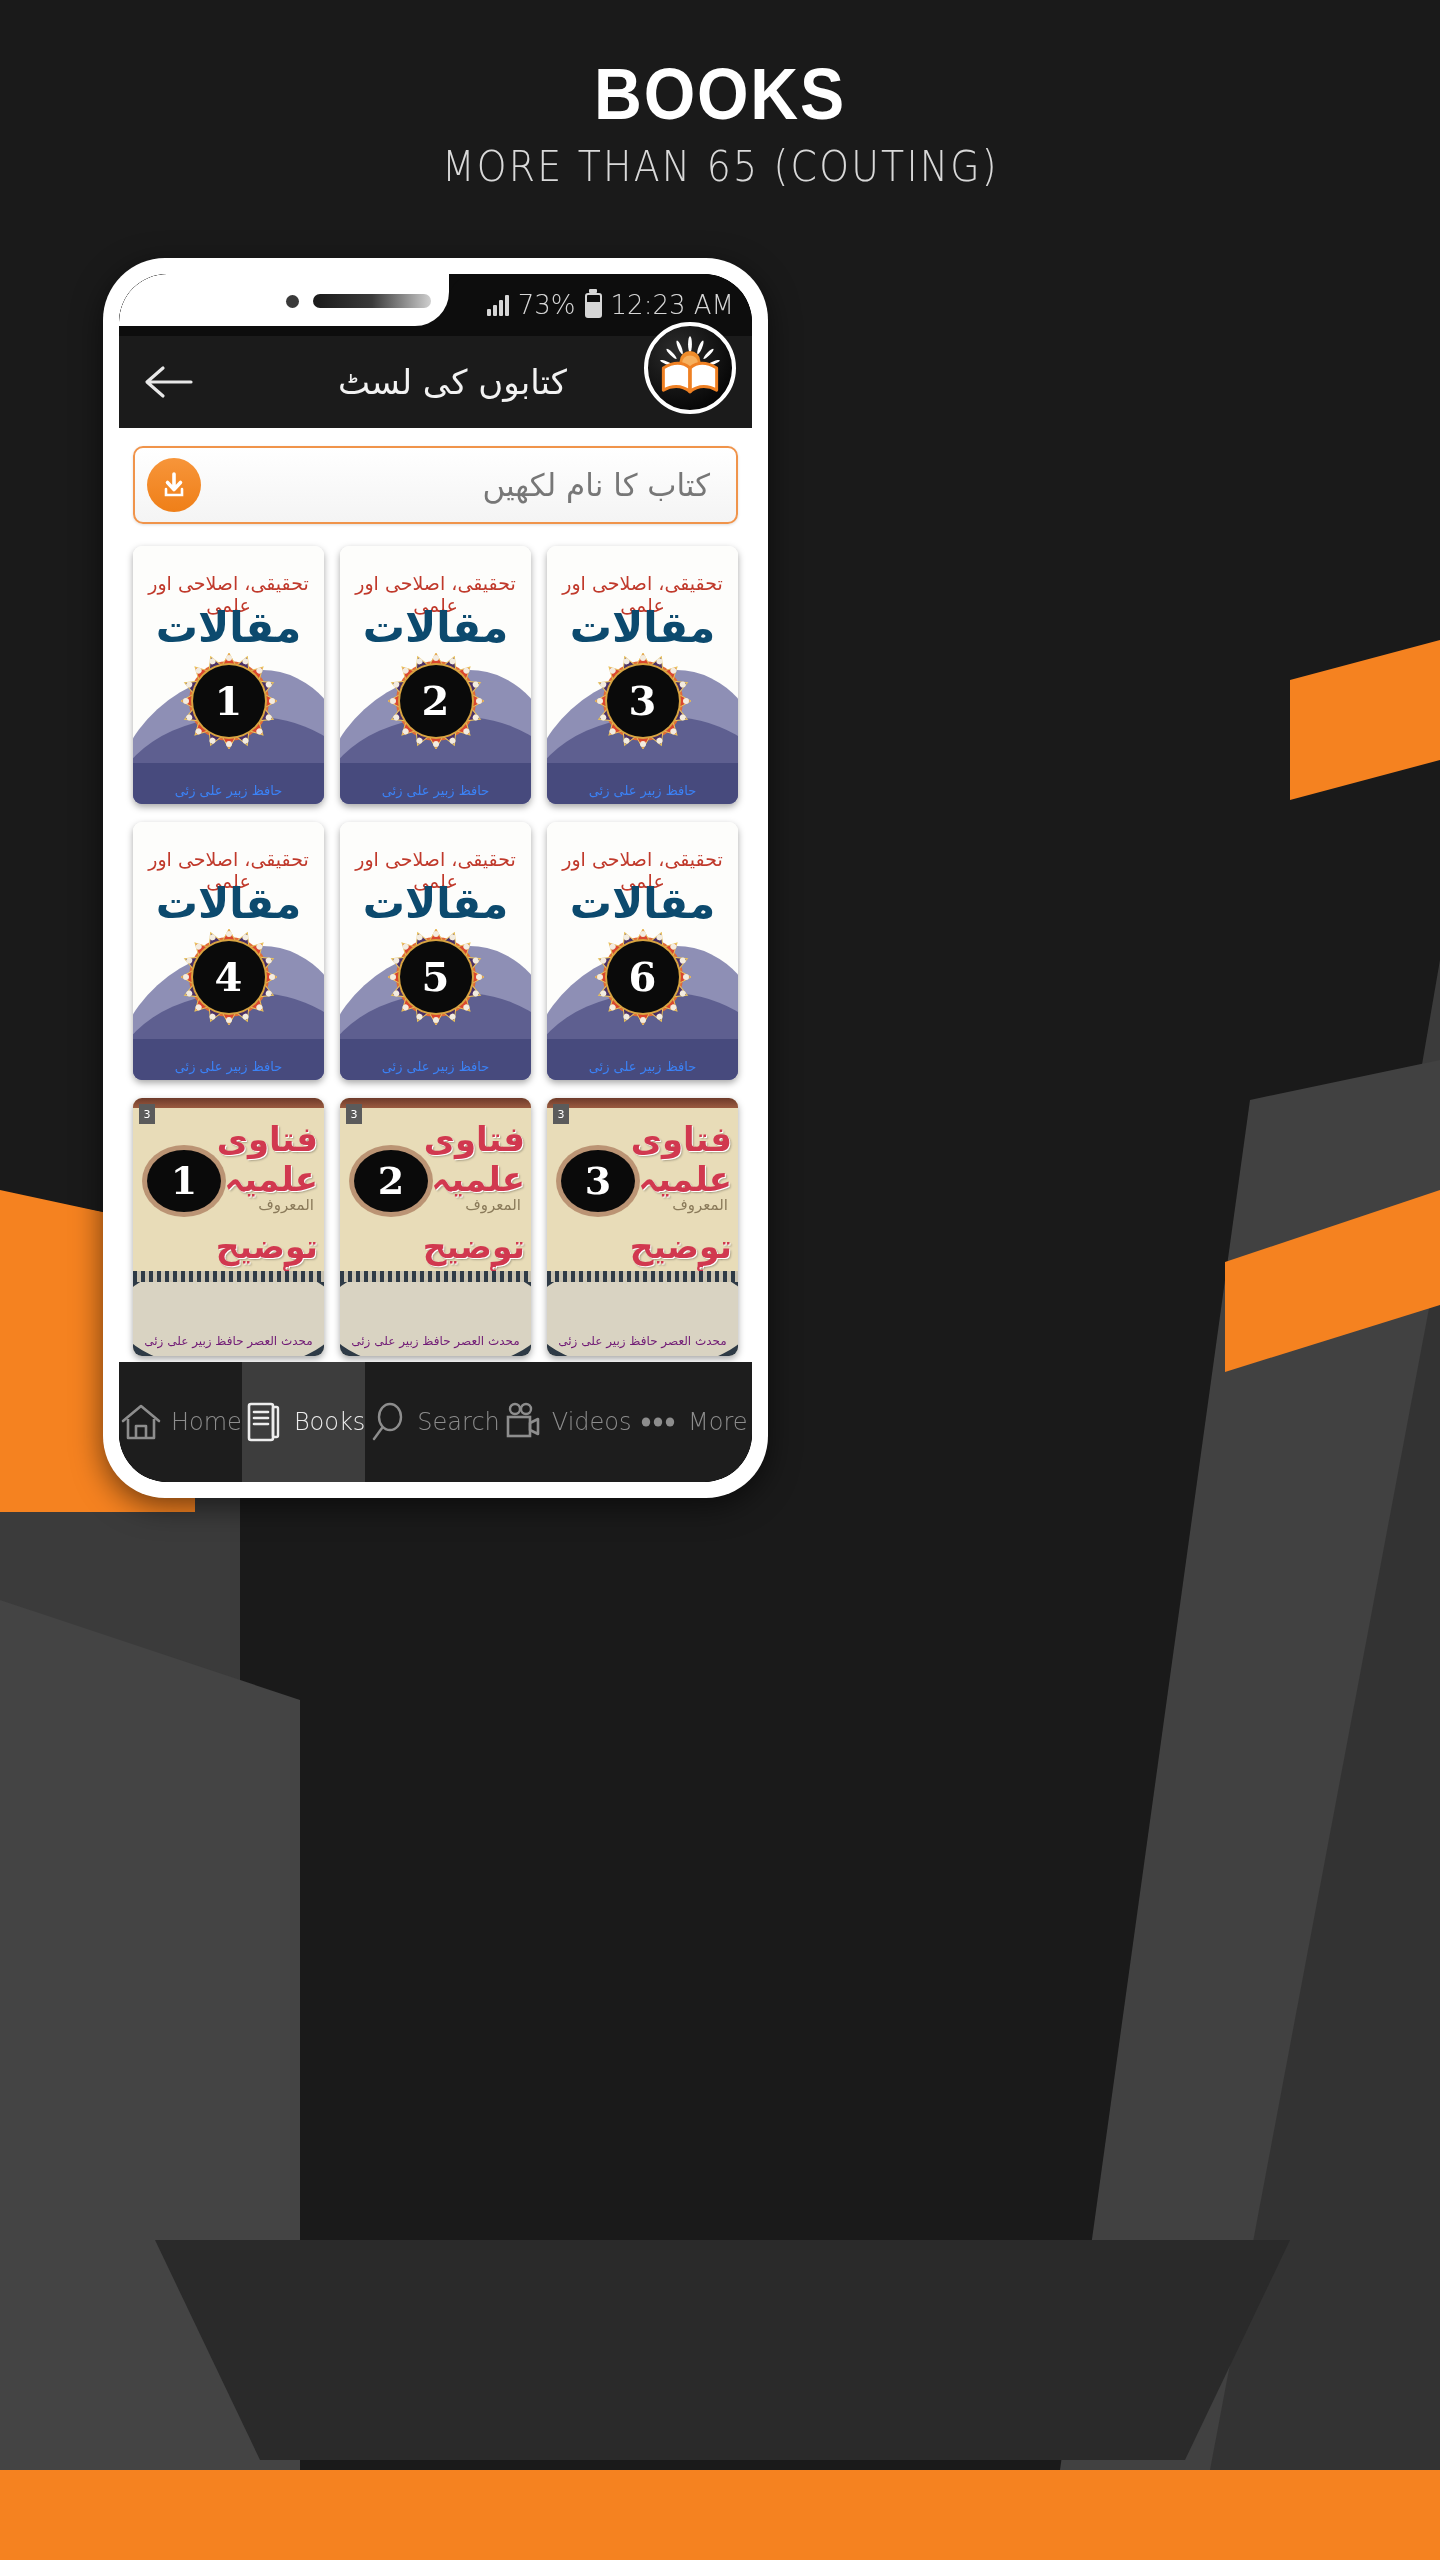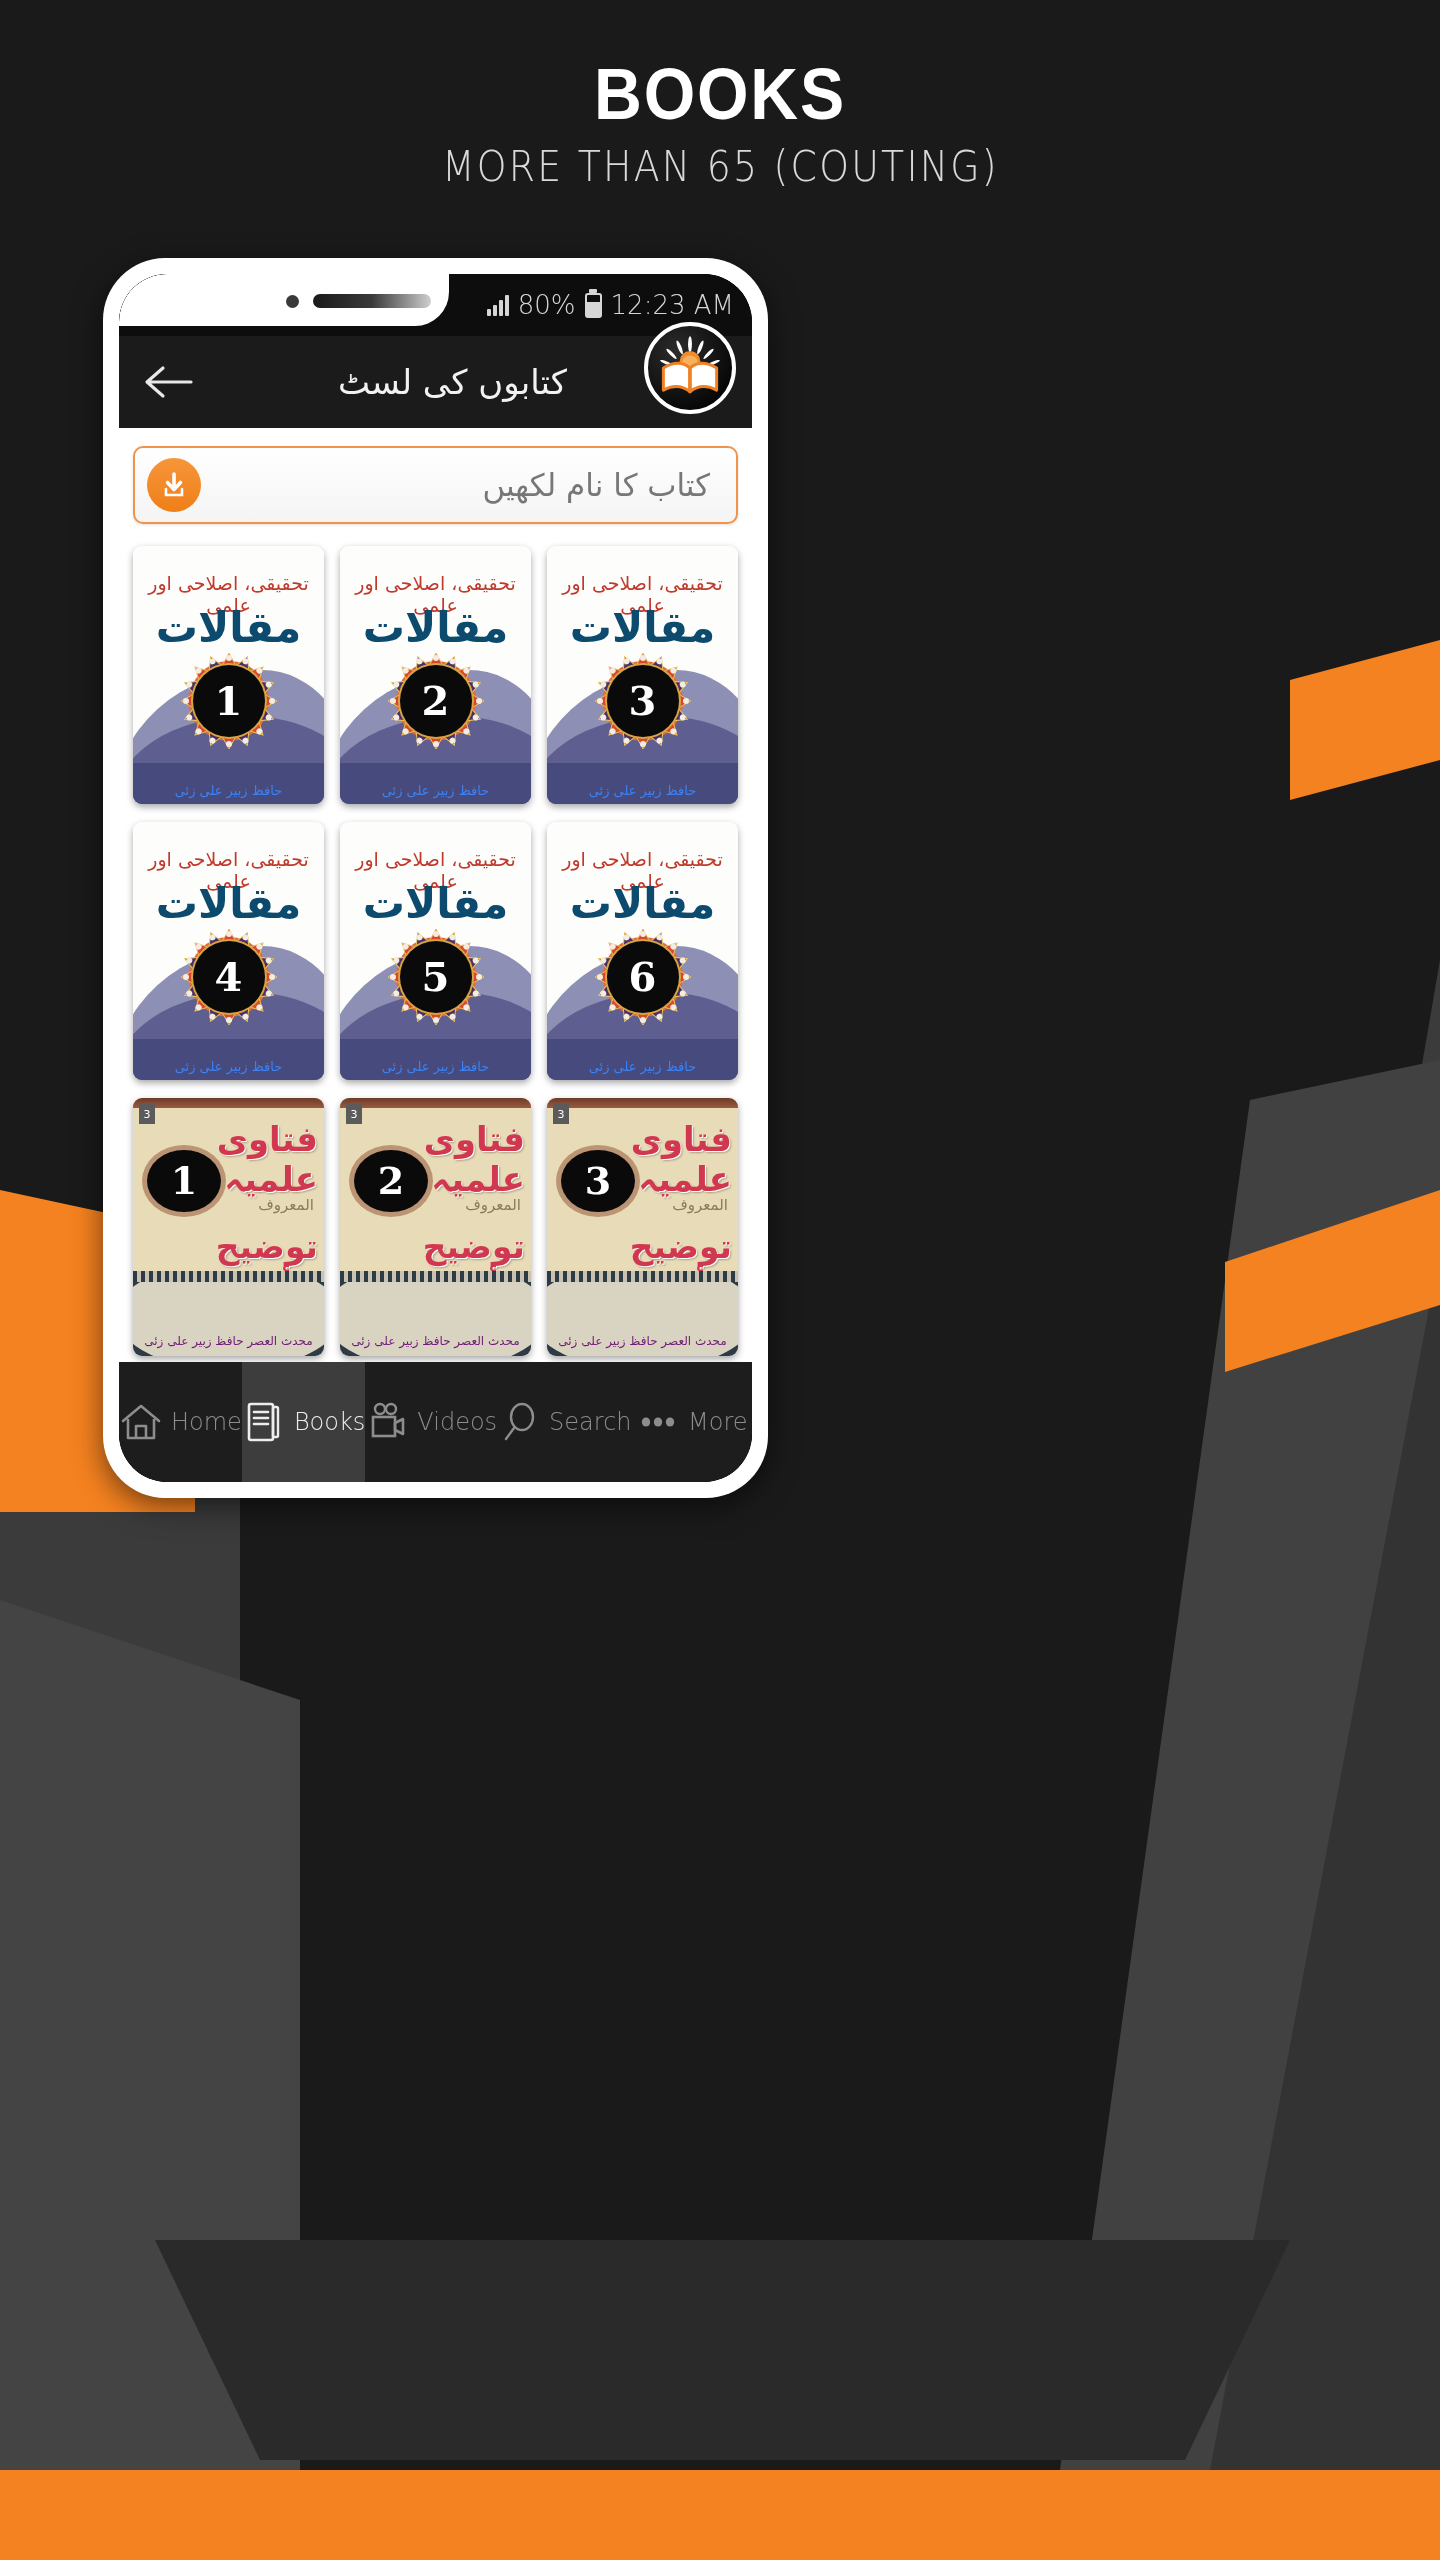--- a/index.html
+++ b/index.html
@@ -354,21 +354,21 @@
           <div class="notch-pill"></div>
           <div class="notch-dot"></div>
         </div>
         <div class="sb-items">
           <span class="sig">
               <i></i>
               <i></i>
               <i></i>
               <i></i>
             </span>
-          <span class="sb-text">80%</span>
+          <span class="sb-text">73%</span>
           <span class="batt"></span>
           <span class="sb-text">12:23 AM</span>
         </div>
       </div>
 
       <div class="appbar">
         <span class="back-arrow">
           <svg viewBox="0 0 54 40">
               <path d="M50 20 H8 M22 6 L6 20 L22 34" fill="none" stroke="#e8e8e8" stroke-width="3.2" stroke-linecap="round" stroke-linejoin="round"></path>
             </svg>
@@ -977,36 +977,36 @@
                   <path d="M12 18 H26"></path>
                   <path d="M12 24 H26"></path>
                 </g>
               </svg>
             </span>
     <span class="navlabel">Books</span>
           </div>
           <div class="navitem">
             <span>
               <svg viewBox="0 0 44 44">
+                <ellipse cx="25" cy="17" rx="11" ry="13" fill="none" stroke="currentColor" stroke-width="2.4"></ellipse>
+                <path d="M17 28 L9 39" fill="none" stroke="currentColor" stroke-width="2.4" stroke-linecap="round"></path>
+              </svg>
+            </span>
+    <span class="navlabel">Search</span>
+          </div>
+          <div class="navitem">
+            <span>
+              <svg viewBox="0 0 44 44">
                 <circle cx="15" cy="9" r="5" fill="none" stroke="currentColor" stroke-width="2.4"></circle>
                 <circle cx="26" cy="9" r="5" fill="none" stroke="currentColor" stroke-width="2.4"></circle>
                 <rect x="8" y="17" width="22" height="19" fill="none" stroke="currentColor" stroke-width="2.6"></rect>
                 <path d="M30 23 L38 19 V34 L30 30 Z" fill="none" stroke="currentColor" stroke-width="2.6" stroke-linejoin="round"></path>
               </svg>
             </span>
     <span class="navlabel">Videos</span>
-          </div>
-          <div class="navitem">
-            <span>
-              <svg viewBox="0 0 44 44">
-                <ellipse cx="25" cy="17" rx="11" ry="13" fill="none" stroke="currentColor" stroke-width="2.4"></ellipse>
-                <path d="M17 28 L9 39" fill="none" stroke="currentColor" stroke-width="2.4" stroke-linecap="round"></path>
-              </svg>
-            </span>
-    <span class="navlabel">Search</span>
           </div>
           <div class="navitem">
             <span>
               <svg viewBox="0 0 44 44">
                 <g fill="currentColor">
                   <ellipse cx="10" cy="22" rx="4.2" ry="4.6"></ellipse>
                   <ellipse cx="22" cy="22" rx="4.2" ry="4.6"></ellipse>
                   <ellipse cx="34" cy="22" rx="4.2" ry="4.6"></ellipse>
                 </g>
               </svg>

